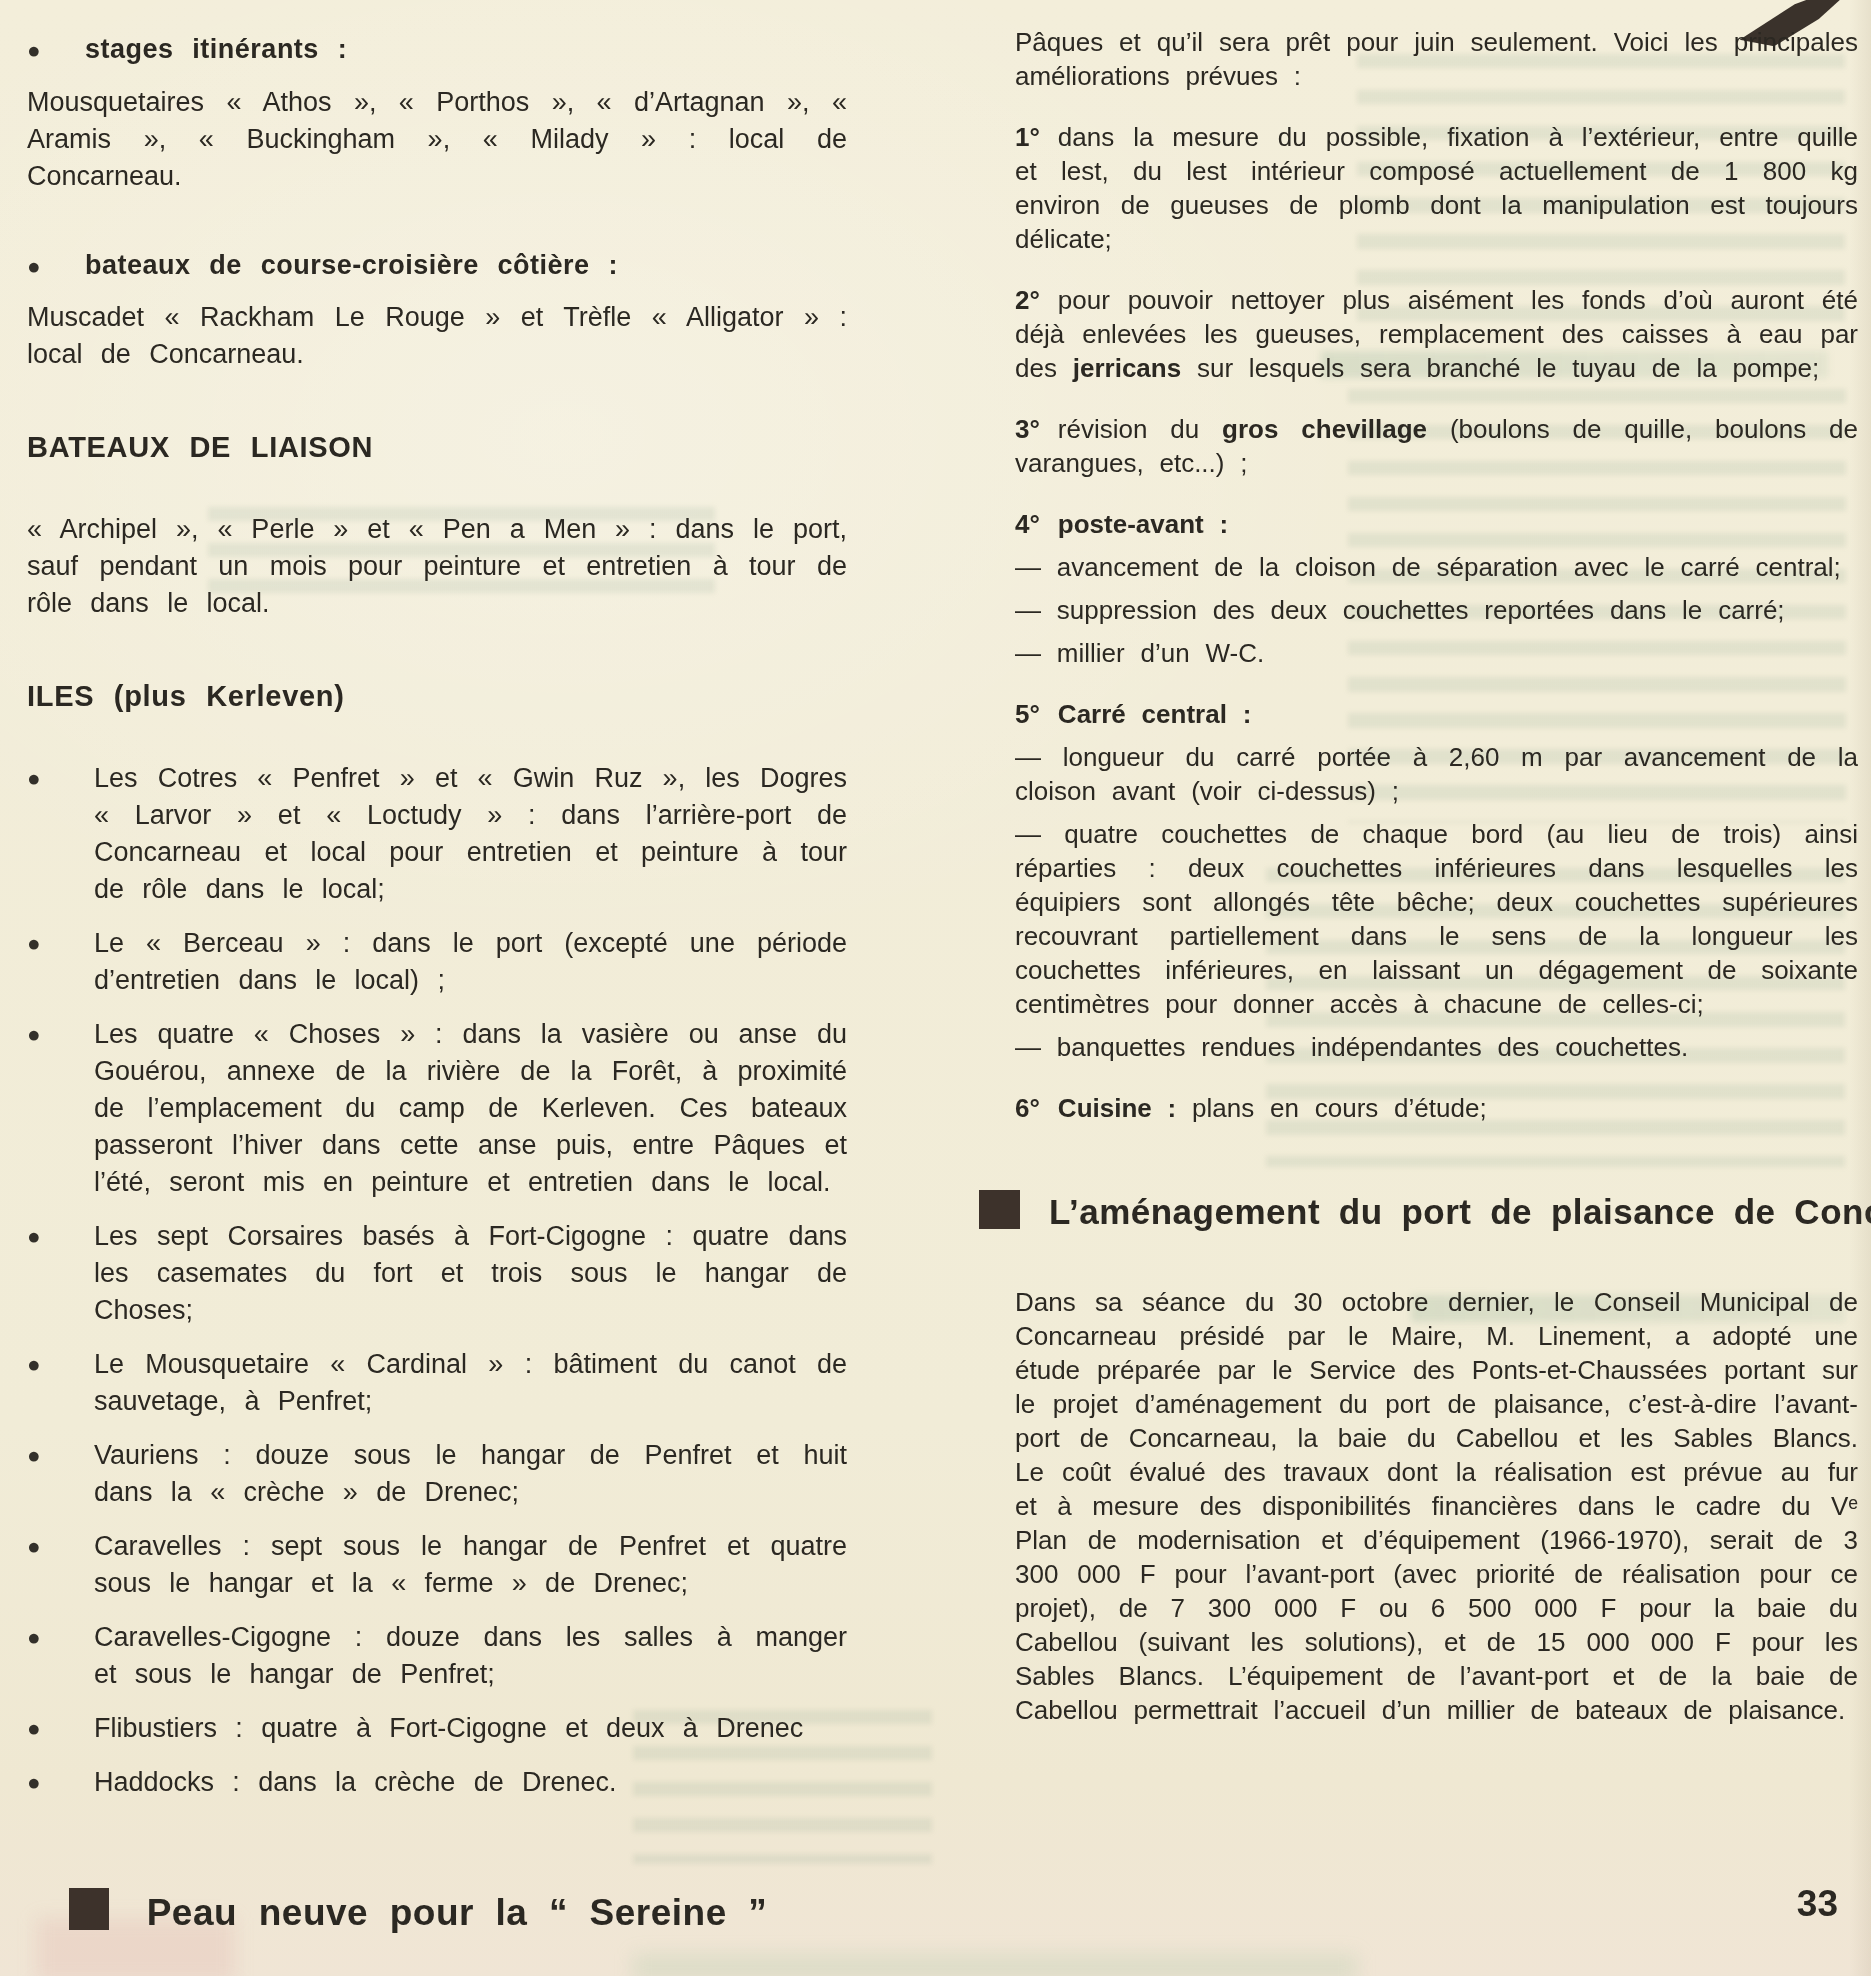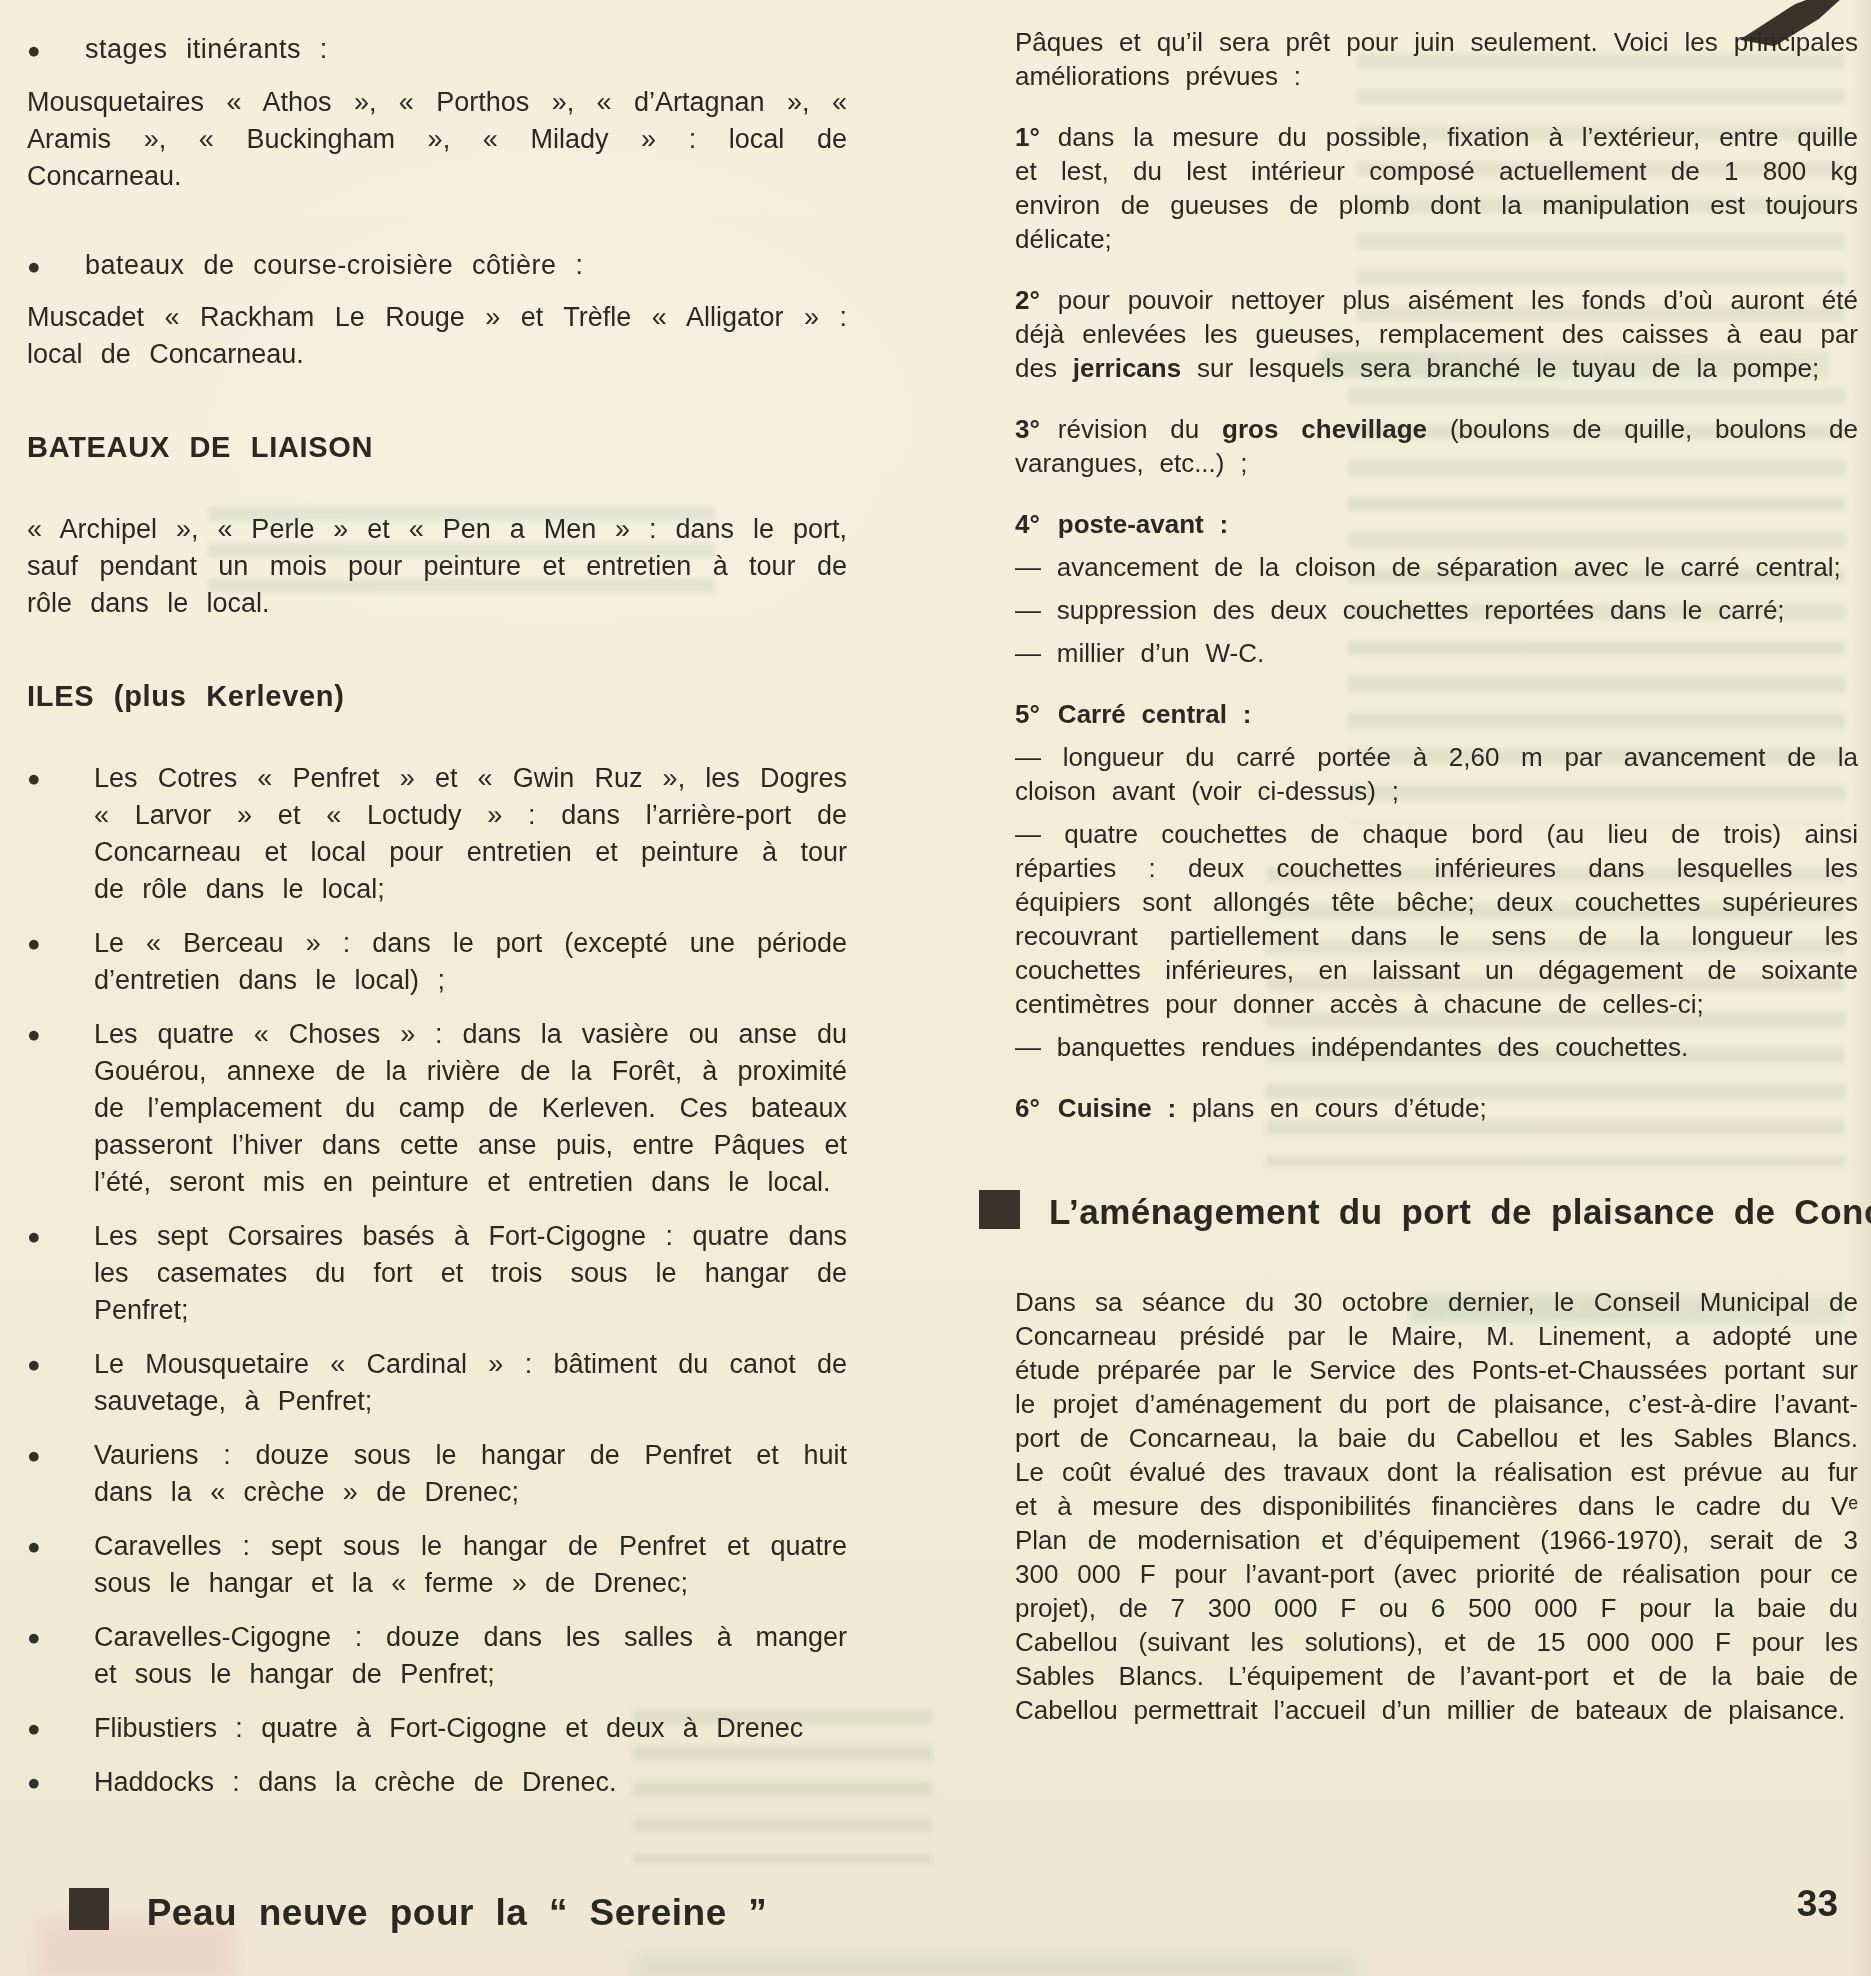--- a/index.html
+++ b/index.html
@@ -19,21 +19,21 @@
     background:linear-gradient(to right, rgba(0,0,0,0) 0%, rgba(120,100,70,0.10) 100%);
     pointer-events:none;
   }
   .col{position:absolute;text-align:justify;}
   .col-left{left:27px;top:31px;width:820px;font-size:27px;line-height:37px;word-spacing:0.40em;}
   .col-right{left:979px;top:25px;width:843px;font-size:26px;line-height:34px;word-spacing:0.33em;margin-left:36px;}
   p{margin:0;}
   .b{font-weight:700;}
   .bullet-head{display:flex;align-items:baseline;margin:0 0 14.5px;text-align:left;}
   .dot{flex:0 0 58px;font-size:22.6px;color:#33302a;}
-  .bh-title{font-weight:400;letter-spacing:0.5px;text-align:center;}
+  .bh-title{font-weight:700;letter-spacing:0.5px;text-align:center;}
   .after-head{margin:12px 0 52px;}
   .col-heading{font-size:29px;font-weight:700;letter-spacing:0.7px;margin:56px 0 45px;text-align:left;}
   .iles-list{margin-top:45px;}
   .ile-item{display:flex;margin:0 0 17px;}
   .ile-item .dot{flex:0 0 67px;}
   .ile-text{flex:1;text-align:justify;}
   .section-title{font-size:37px;font-weight:700;letter-spacing:0.5px;text-align:left;white-space:nowrap;}
   .section-title .square{display:inline-block;width:40px;height:42px;background:#3d322b;vertical-align:-5.4px;}
   .st-left{margin:87px 0 54px -27px;text-align:center;}
   .st-left .square{margin-left:-11px;margin-right:38px;}
@@ -107,21 +107,21 @@
       <p class="ile-item">
           <span class="dot">●</span>
           <span class="ile-text">Le « Berceau » : dans le port (excepté une période d’entretien dans le local) ;</span>
         </p>
       <p class="ile-item">
           <span class="dot">●</span>
           <span class="ile-text">Les quatre « Choses » : dans la vasière ou anse du Gouérou, annexe de la rivière de la Forêt, à proximité de l’emplacement du camp de Kerleven. Ces bateaux passeront l’hiver dans cette anse puis, entre Pâques et l’été, seront mis en peinture et entretien dans le local.</span>
         </p>
       <p class="ile-item">
           <span class="dot">●</span>
-          <span class="ile-text">Les sept Corsaires basés à Fort-Cigogne : quatre dans les casemates du fort et trois sous le hangar de Penfret;</span>
+          <span class="ile-text">Les sept Corsaires basés à Fort-Cigogne : quatre dans les casemates du fort et trois sous le hangar de Choses;</span>
         </p>
       <p class="ile-item">
           <span class="dot">●</span>
           <span class="ile-text">Le Mousquetaire « Cardinal » : bâtiment du canot de sauvetage, à Penfret;</span>
         </p>
       <p class="ile-item">
           <span class="dot">●</span>
           <span class="ile-text">Vauriens : douze sous le hangar de Penfret et huit dans la « crèche » de Drenec;</span>
         </p>
       <p class="ile-item">

